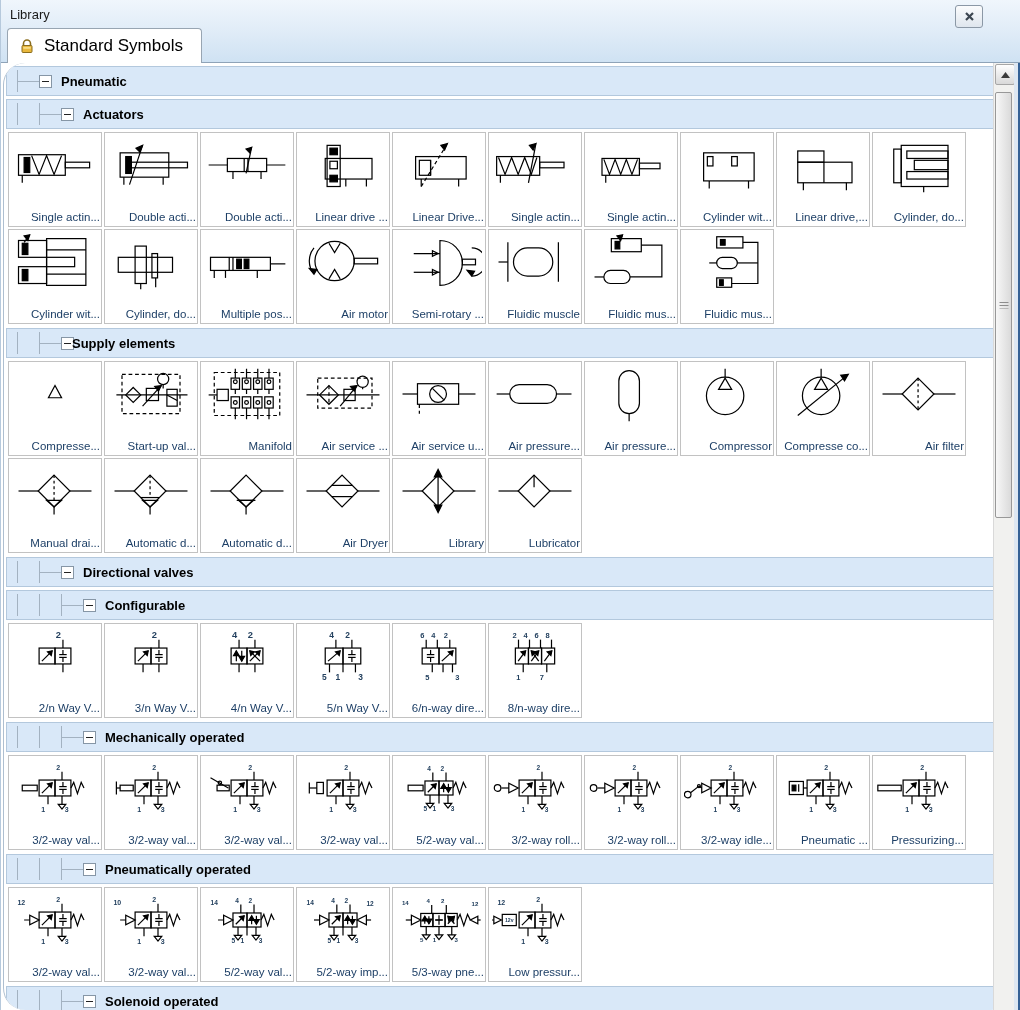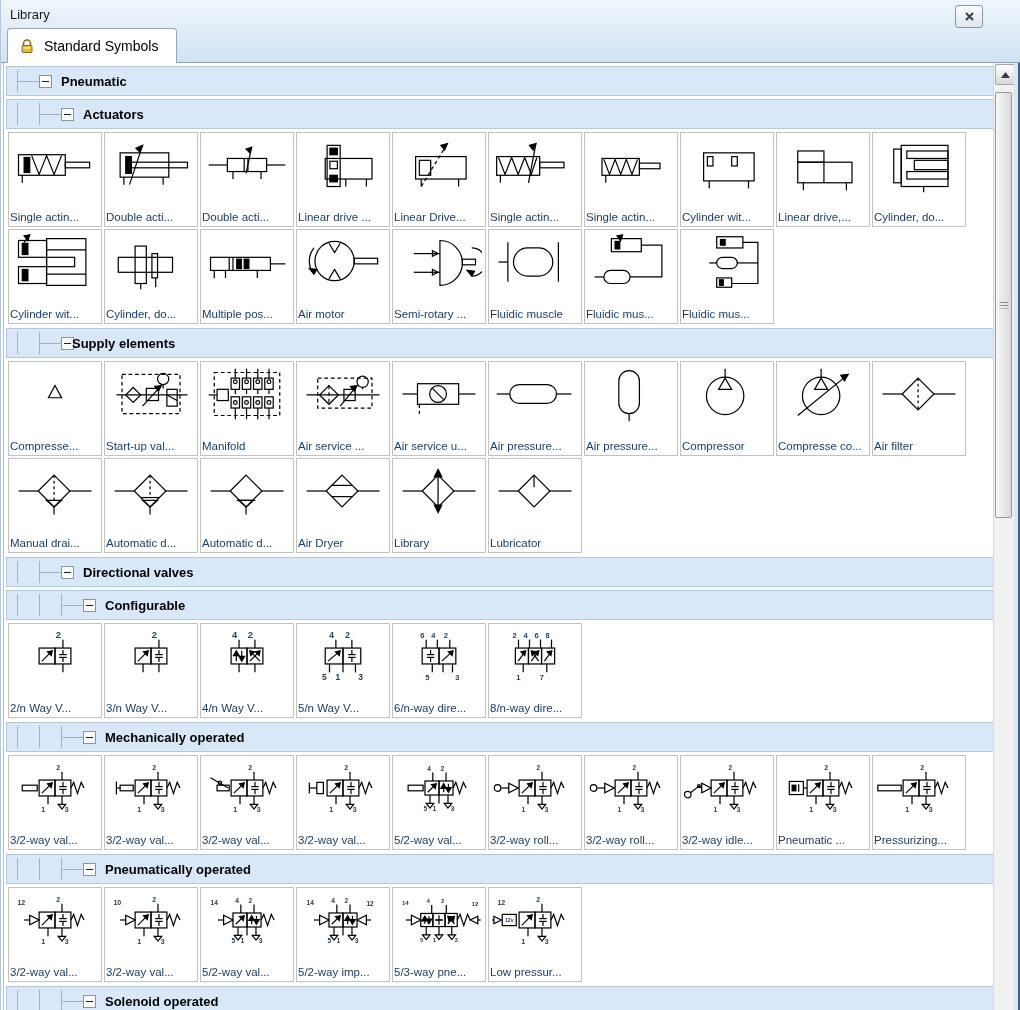--- a/index.html
+++ b/index.html
@@ -11,42 +11,42 @@
     background:linear-gradient(180deg,#f0f6fc 0%,#e2edf8 45%,#cfe2f3 100%);
     border-bottom:1px solid #8ea3b8;box-sizing:border-box;}
   .title{position:absolute;top:7px;left:9px;font-size:13px;color:#1a1a1a;}
   .close{position:absolute;top:5px;right:37px;width:26px;height:21px;
     border:1px solid #8b98a6;border-radius:3px;
     background:linear-gradient(#fbfcfd,#dfe6ee);
     display:flex;align-items:center;justify-content:center;cursor:default;}
   .tab{position:absolute;left:6px;bottom:-1px;height:34px;background:#fff;
     border:1px solid #98a5b2;border-bottom:none;border-radius:4px 4px 0 0;
     display:flex;align-items:center;gap:9px;padding:0 18px 0 11px;
-    font-size:14px;color:#000;}
+    font-size:17px;color:#000;}
   
   #content{position:absolute;top:63px;left:2px;width:1010px;bottom:0;
-    background:#fff;border-left:1px solid #aebfd0;overflow:hidden;box-sizing:border-box;}
+    background:#fff;border-left:1px solid #aebfd0;overflow:hidden;box-sizing:border-box;border-radius:22px;}
   .hdr{position:relative;height:30px;margin:3px 2px 0 2px;background:#d9e8f8;
     border:1px solid #b3c8dd;box-sizing:border-box;}
   .stub{position:absolute;top:3px;bottom:3px;width:1px;background:#a3b2c1;}
   .conn{position:absolute;top:14px;height:1px;background:#a3b2c1;}
   .exp{position:absolute;top:8px;width:13px;height:13px;background:#fff;
     border:1px solid #8696a6;box-sizing:border-box;}
   .minus{position:absolute;left:2px;right:2px;top:5px;height:1px;background:#222;}
   .hlabel{position:absolute;top:50%;transform:translateY(-50%);
     font-weight:bold;font-size:13px;color:#000;white-space:nowrap;}
   .tiles{display:flex;flex-wrap:wrap;padding:2px 0 0 3px;}
   .tile{width:94px;height:95px;border:1px solid #c2c2c2;margin:1px;background:#fff;
     display:flex;flex-direction:column;justify-content:space-between;
     padding-bottom:1px;box-sizing:border-box;}
   .sym{width:86px;height:58px;margin:3px auto 0;stroke:#000;fill:none;
     stroke-width:1.3;display:block;}
   .sym text{fill:#24415f;stroke:none;font-weight:bold;
     font-family:"Liberation Sans",sans-serif;}
-  .tlabel{font-size:11.5px;color:#1d3f66;text-align:left;line-height:15px;
+  .tlabel{font-size:11.5px;color:#1d3f66;text-align:right;line-height:15px;
     overflow:hidden;white-space:nowrap;padding:0 1px;}
   
   .sb{position:absolute;top:63px;left:992px;width:21px;bottom:0;
     background:#f1f1ef;border-left:1px solid #d9d9d9;box-sizing:border-box;}
   .sb-btn{position:absolute;top:1px;left:1px;width:18px;height:19px;
     border:1px solid #a6a6a6;border-radius:2px;
     background:linear-gradient(#fefefe,#d9d9d9);
     display:flex;align-items:center;justify-content:center;}
   .sb-thumb{position:absolute;top:29px;left:1px;width:17px;height:426px;
     background:linear-gradient(90deg,#f7f7f7,#dadada);

